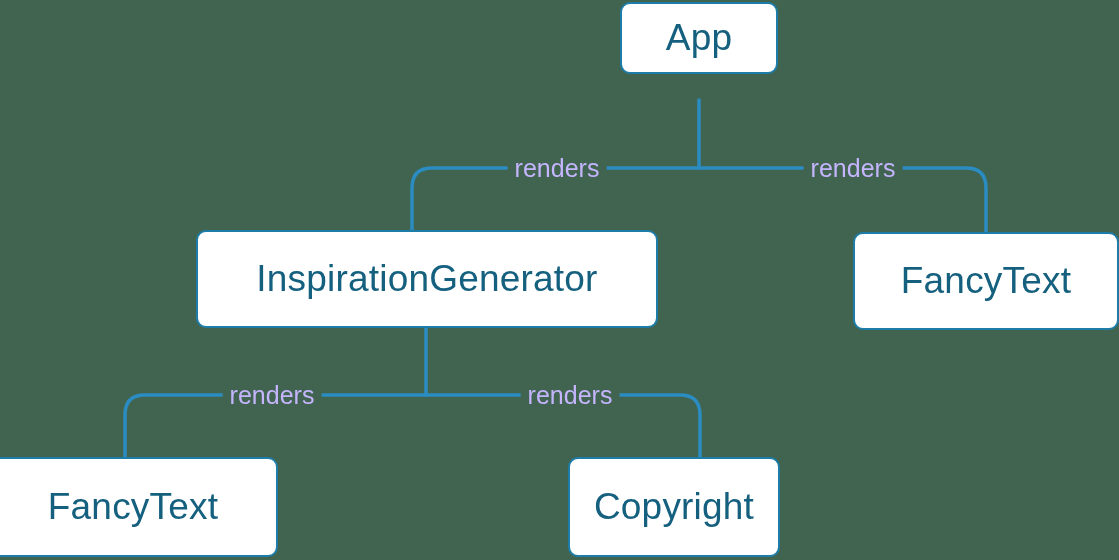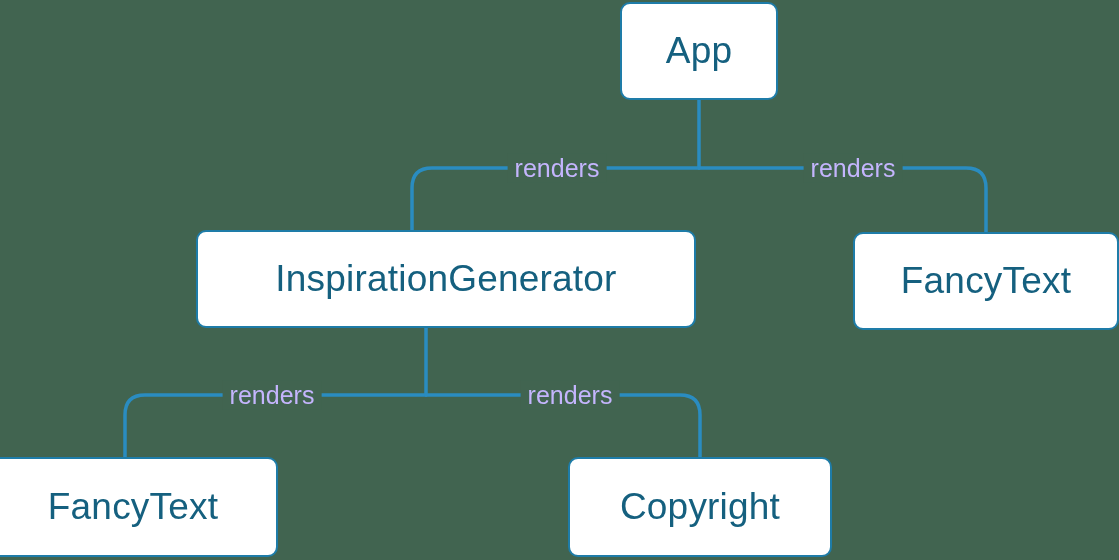--- a/index.html
+++ b/index.html
@@ -66,37 +66,37 @@
       <path d="M699,168 L966,168 Q986,168 986,188 L986,232"></path>
 
       <path d="M426,328 L426,395"></path>
 
       <path d="M426,395 L145,395 Q125,395 125,415 L125,457"></path>
 
       <path d="M426,395 L680,395 Q700,395 700,415 L700,457"></path>
     </g>
   </svg>
 
-  <div class="node" style="left:620px; top:2px; width:158px; height:98px;">
+  <div class="node" style="left:620px; top:2px; width:158px; height:72px;">
     <span>App</span>
   </div>
 
-  <div class="node" style="left:196px; top:230px; width:500px; height:98px;">
+  <div class="node" style="left:196px; top:230px; width:462px; height:98px;">
     <span>InspirationGenerator</span>
   </div>
 
   <div class="node" style="left:853px; top:232px; width:266px; height:98px;">
     <span>FancyText</span>
   </div>
 
   <div class="node" style="left:-12px; top:457px; width:290px; height:100px;">
     <span>FancyText</span>
   </div>
 
-  <div class="node" style="left:568px; top:457px; width:264px; height:100px;">
+  <div class="node" style="left:568px; top:457px; width:212px; height:100px;">
     <span>Copyright</span>
   </div>
 
   <div class="edge-label" style="left:557px; top:168px;">renders</div>
   <div class="edge-label" style="left:853px; top:168px;">renders</div>
   <div class="edge-label" style="left:272px; top:395px;">renders</div>
   <div class="edge-label" style="left:570px; top:395px;">renders</div>
 
 </div>
 

